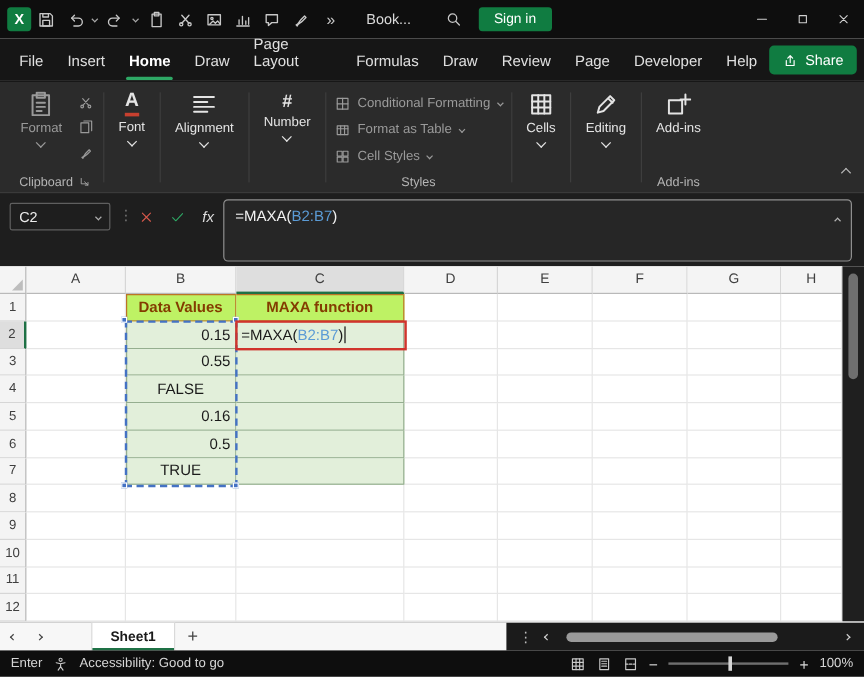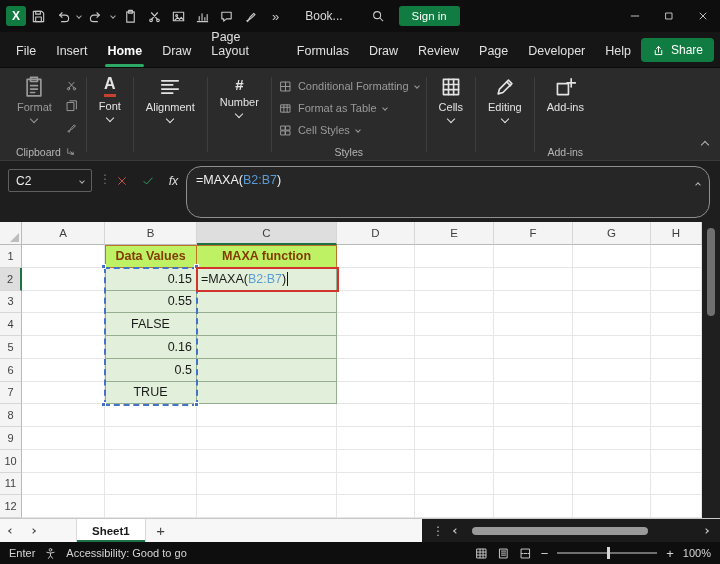--- a/index.html
+++ b/index.html
@@ -73,21 +73,21 @@
     border-top:1px solid #3a3a3a; }
   .namebox { position:absolute; left:8px; top:8px; width:84px; height:23px; border:1px solid #5f5f5f;
     border-radius:2px; display:flex; align-items:center; color:#ececec; font-size:12px; padding:0 7px; }
   .namebox .chv { margin-left:auto; color:#b0b0b0; }
   .fdots { position:absolute; left:99px; top:11px; color:#777; font-size:12px; }
   .ftools { position:absolute; left:110px; top:8px; display:flex; gap:3px; }
   .fbtn { width:23px; height:23px; display:flex; align-items:center; justify-content:center; }
   .fbtn svg { width:12px; height:12px; }
   .fxlbl { font-style:italic; color:#dcdcdc; font-size:12.5px; }
   .finput { position:absolute; left:186px; right:10px; top:5px; height:52px; background:#262626;
-    border:1px solid #8f8f8f; border-radius:15px; padding:6px 9px; font-size:12.5px; color:#f2f2f2; }
+    border:1px solid #8f8f8f; border-radius:4px; padding:6px 9px; font-size:12.5px; color:#f2f2f2; }
   .refblue { color:#5B9BD5; }
   .fexpand { position:absolute; right:20px; top:12px; color:#b5b5b5; }
 
   
   .sheet { position:absolute; top:222px; left:0; width:702px; height:296px; background:#fff; overflow:hidden; }
   .colhdrs { display:flex; height:23px; }
   .corner { width:22px; background:#F4F4F4; border-right:1px solid #B9B9B9; border-bottom:1px solid #B9B9B9; position:relative; flex:none; }
   .corner::after { content:""; position:absolute; right:2px; bottom:2px;
     border-left:9px solid transparent; border-bottom:9px solid #BDBDBD; }
   .chd { background:#F4F4F4; border-right:1px solid #D6D6D6; border-bottom:1px solid #B9B9B9;

